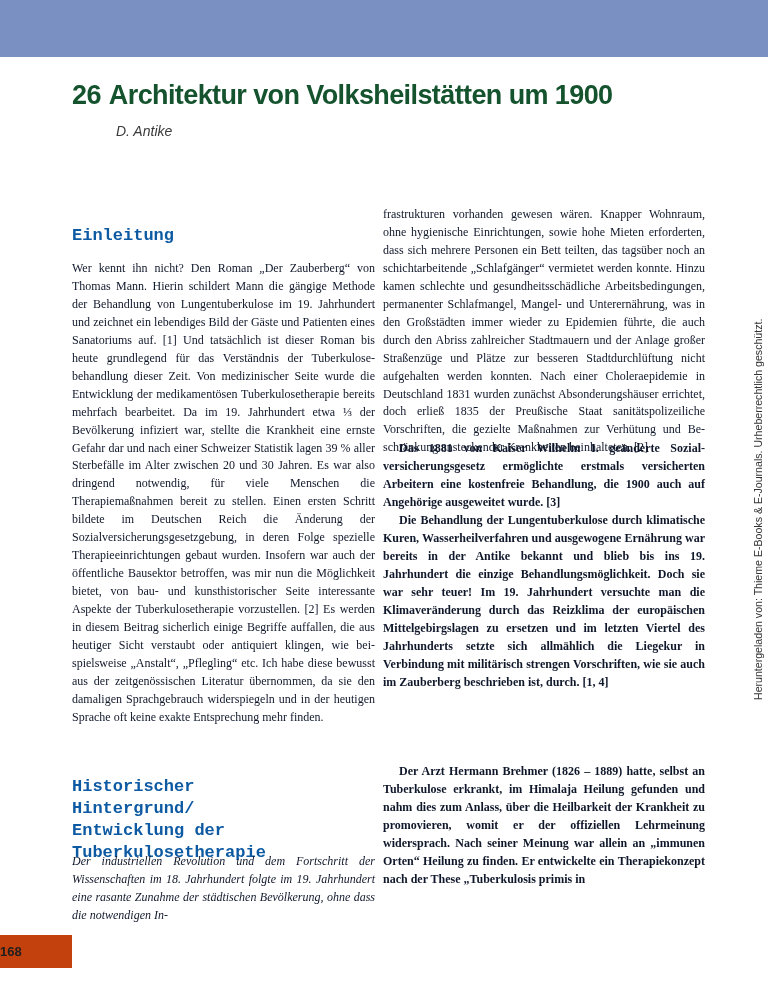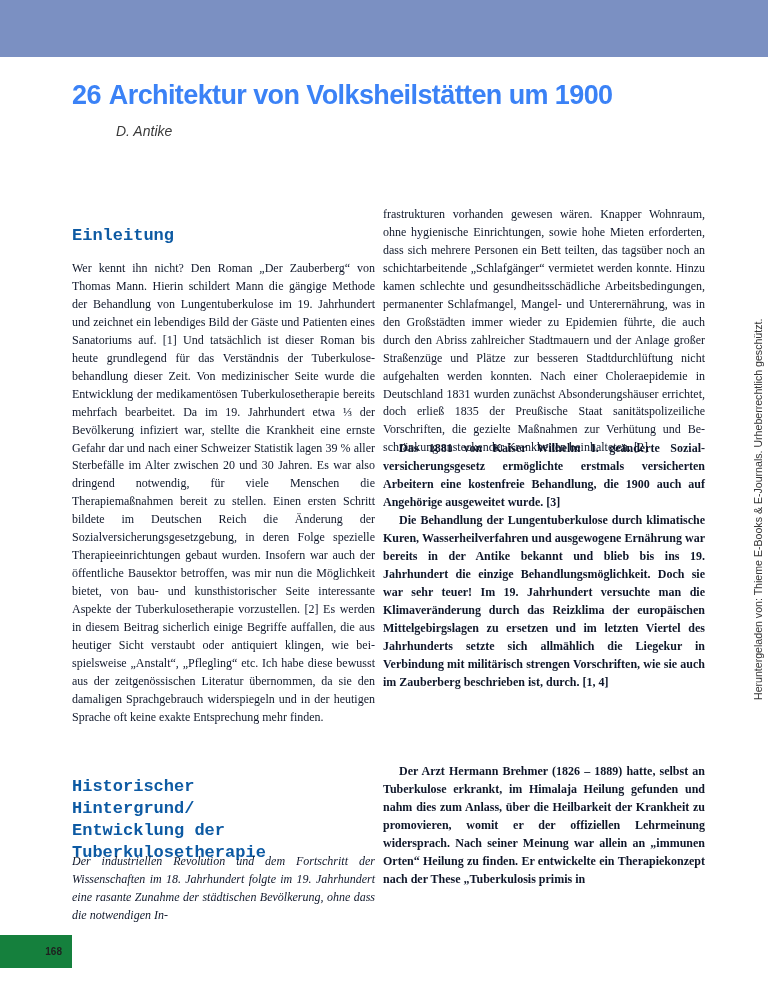--- a/index.html
+++ b/index.html
@@ -5,21 +5,21 @@
     html, body { margin: 0; padding: 0; }
     body {
       width: 768px; height: 994px; position: relative; overflow: hidden;
       background: #ffffff; color: #2b2b2b;
       font-family: "DejaVu Serif", "Liberation Serif", serif;
     }
     .top-band { position: absolute; left: 0; top: 0; width: 768px; height: 57px; background: #7b90c2; }
     .chapter-title {
       position: absolute; left: 72px; top: 80px; margin: 0;
       font-family: "Liberation Sans", "DejaVu Sans", sans-serif;
-      font-size: 27px; font-weight: bold; color: #3b82f6; letter-spacing: -0.6px;
+      font-size: 27px; font-weight: bold; color: #14532d; letter-spacing: -0.6px;
       white-space: nowrap;
     }
     .chapter-title .num { margin-right: 8px; }
     .author {
       position: absolute; left: 116px; top: 123px;
       font-family: "Liberation Sans", "DejaVu Sans", sans-serif;
       font-style: italic; font-size: 14px; color: #3a3a3a;
     }
     .col { position: absolute; top: 0; }
     .col-left { left: 72px; width: 303px; }
@@ -31,24 +31,24 @@
     }
     p.body {
       margin: 0; position: absolute;
       font-family: "Liberation Serif", "DejaVu Serif", serif;
       font-size: 12px; line-height: 17.95px; text-align: justify;
       hyphens: manual; color: #0f172a;
     }
     p.body.indent { text-indent: 16px; font-weight: bold; }
     .page-number-box {
       position: absolute; left: 0; top: 935px; width: 72px; height: 33px;
-      background: #15803d; display: flex; align-items: center; justify-content: flex-end;
+      background: #c2410c; display: flex; align-items: center; 
       box-sizing: border-box; padding-right: 10px;
       font-family: "Liberation Sans", "DejaVu Sans", sans-serif; font-weight: bold;
-      font-size: 10px; color: #1f1f1f;
+      font-size: 13px; color: #1f1f1f;
     }
     .side-note {
       position: absolute; left: 752px; top: 700px;
       transform-origin: 0 0; transform: rotate(-90deg);
       white-space: nowrap;
       font-family: "Liberation Sans", "DejaVu Sans", sans-serif;
       font-size: 10.6px; color: #333;
     }
   </style>
 </head>

